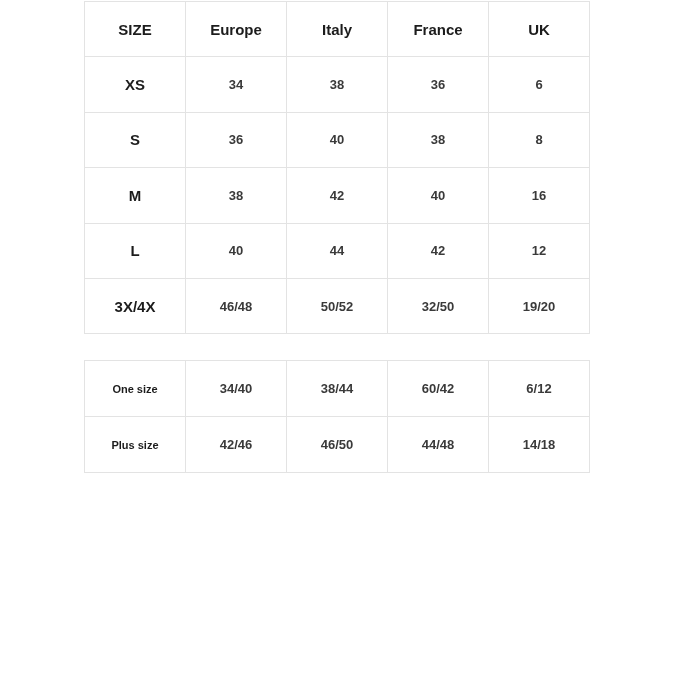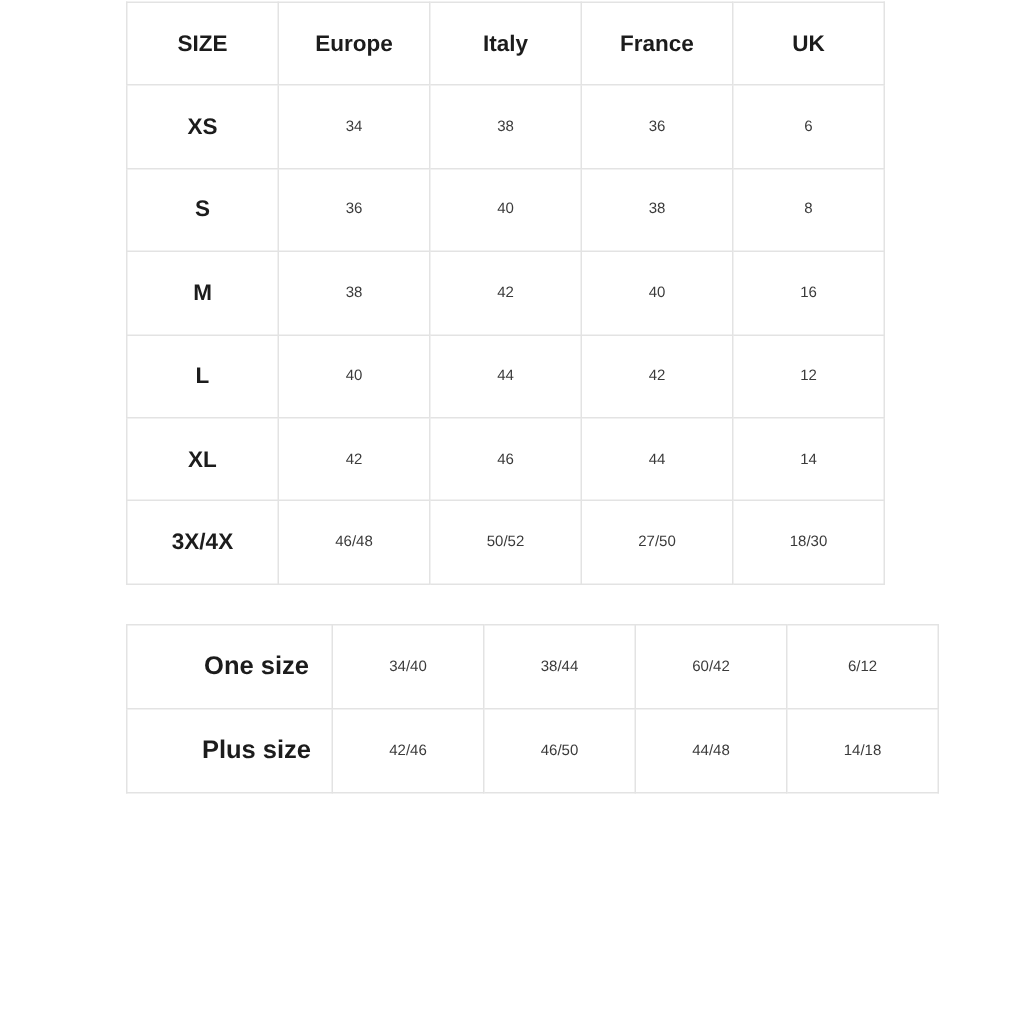--- a/index.html
+++ b/index.html
@@ -26,22 +26,22 @@
   table.size-table {
     width: 500px;
     border-collapse: collapse;
     table-layout: fixed;
     background: #ffffff;
   }
   table.size-table td,
   table.size-table th {
     border: 1px solid #e3e3e3;
     text-align: center;
-    font-weight: normal;
-    font-size: 10px;
+    font-weight: bold;
+    font-size: 13px;
     color: #3a3a3a;
     padding: 0;
     height: 54.4px;
     vertical-align: middle;
   }
   table.size-table .col-size {
     width: 100px;
   }
   table.size-table .col-region {
     width: 100px;
@@ -55,22 +55,21 @@
   .main-table-wrap {
     margin-top: 1px;
   }
   .second-table-wrap {
     margin-top: 26px;
   }
   table.size-table.secondary td {
     height: 55px;
   }
   table.size-table.secondary td.label-cell {
-    font-size: 17px;
-    padding-left: 36px;
+    font-size: 11px;
   }
 </style>
 </head>
 <body>
 
 <div class="page">
 
   <div class="main-table-wrap">
     <table class="size-table primary">
       <thead>
@@ -105,32 +104,25 @@
           <td>16</td>
         </tr>
         <tr>
           <td class="label-cell">L</td>
           <td>40</td>
           <td>44</td>
           <td>42</td>
           <td>12</td>
         </tr>
         <tr>
-          <td class="label-cell">XL</td>
-          <td>42</td>
-          <td>46</td>
-          <td>44</td>
-          <td>14</td>
-        </tr>
-        <tr>
           <td class="label-cell">3X/4X</td>
           <td>46/48</td>
           <td>50/52</td>
-          <td>27/50</td>
-          <td>18/30</td>
+          <td>32/50</td>
+          <td>19/20</td>
         </tr>
       </tbody>
     </table>
   </div>
 
   <div class="second-table-wrap">
     <table class="size-table secondary">
       <tbody>
         <tr>
           <td class="label-cell col-size">One size</td>

